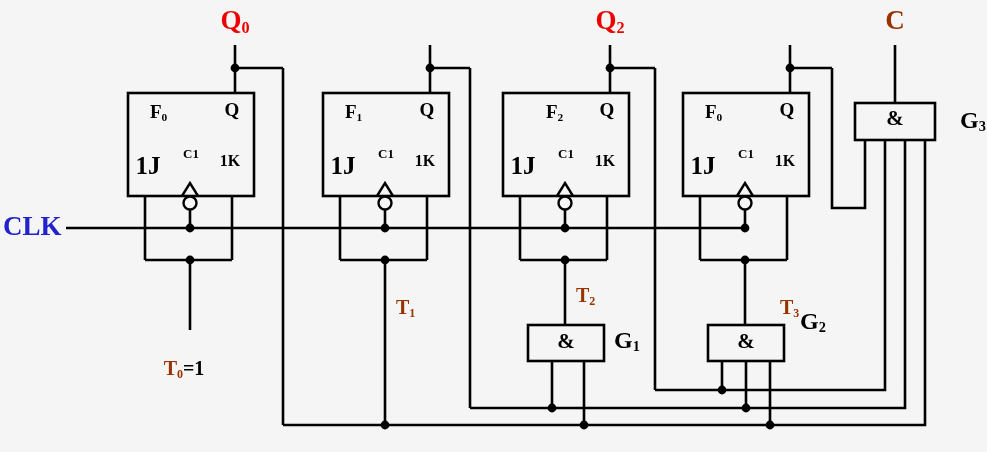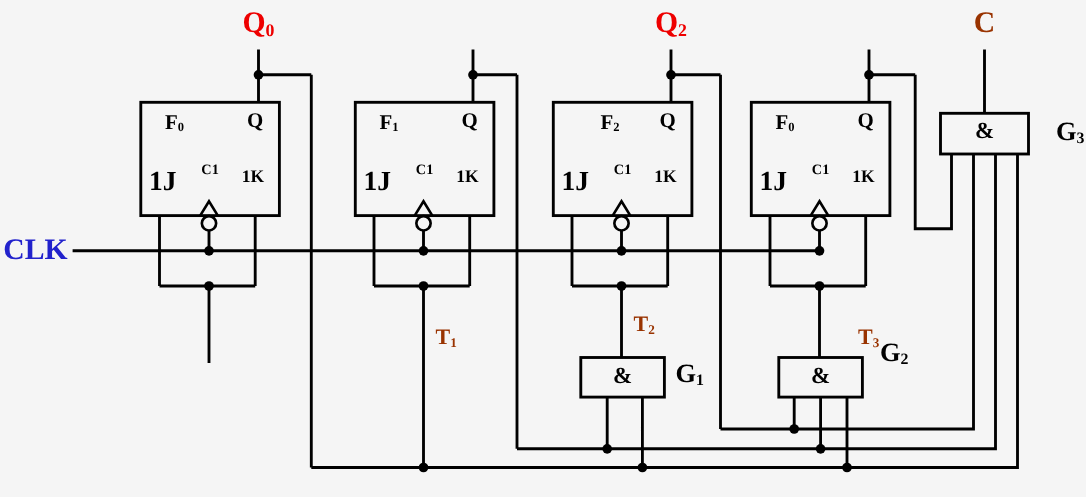--- a/index.html
+++ b/index.html
@@ -124,20 +124,21 @@
   <div class="lbl pinj" style="left:505px"><span>1J</span></div>
   <div class="lbl pinc" style="left:545px"><span>C1</span></div>
   <div class="lbl pink" style="left:587px"><span>1K</span></div>
 
   <div class="lbl ffname" style="left:705px"><span>F</span><span class="sub">0</span></div>
   <div class="lbl pinq" style="left:773px"><span>Q</span></div>
   <div class="lbl pinj" style="left:685px"><span>1J</span></div>
   <div class="lbl pinc" style="left:725px"><span>C1</span></div>
   <div class="lbl pink" style="left:767px"><span>1K</span></div>
 
+  <div class="lbl t t0"><span>T</span><span class="sub">0</span><span class="suffix">=1</span></div>
   <div class="lbl t" style="left:396px; top:269px"><span>T</span><span class="sub">1</span></div>
   <div class="lbl t" style="left:576px; top:257px"><span>T</span><span class="sub">2</span></div>
   <div class="lbl t" style="left:780px; top:269px"><span>T</span><span class="sub">3</span></div>
 
   <div class="amp" style="left:528px; top:329px; width:76px"><span>&amp;</span></div>
   <div class="amp" style="left:708px; top:329px; width:76px"><span>&amp;</span></div>
   <div class="amp" style="left:855px; top:106px; width:80px"><span>&amp;</span></div>
 
   <div class="lbl g" style="left:614px; top:327px"><span>G</span><span class="sub">1</span></div>
   <div class="lbl g" style="left:800px; top:308px"><span>G</span><span class="sub">2</span></div>

